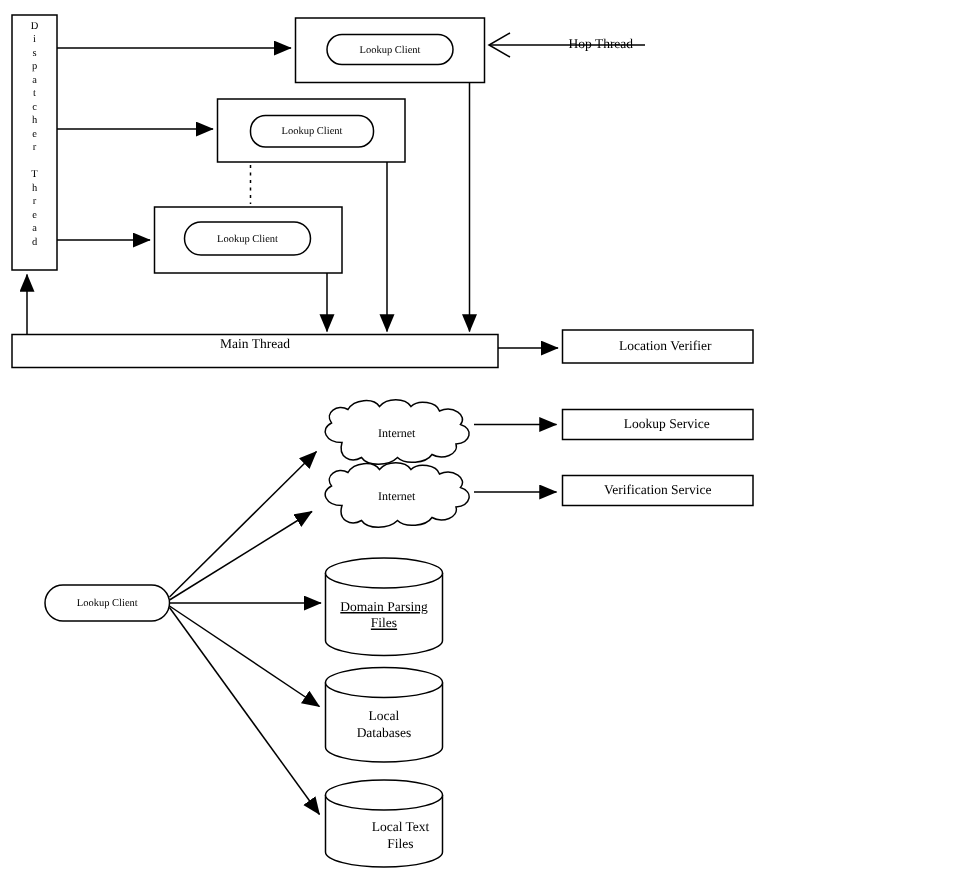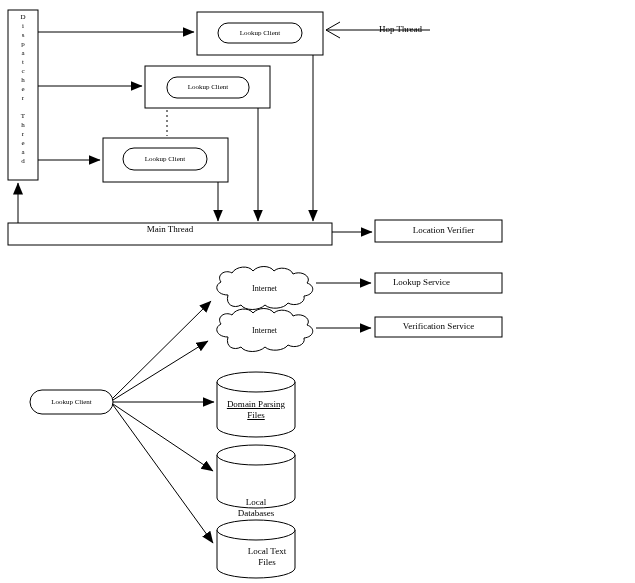--- a/index.html
+++ b/index.html
@@ -115,24 +115,24 @@
   <div class="lbl fs7" style="left:218px;top:23px;width:84px;height:20px;">Lookup Client</div>
   <div class="lbl fs7" style="left:167px;top:77px;width:82px;height:21px;">Lookup Client</div>
   <div class="lbl fs7" style="left:123px;top:148px;width:84px;height:22px;">Lookup Client</div>
 
   <div class="lbl fs9" style="left:8px;top:223px;width:324px;height:14px;">Main Thread</div>
   <div class="lbl fs9" style="left:375px;top:220px;width:137px;height:22px;">Location Verifier</div>
 
   <div class="lbl fs8" style="left:212px;top:270px;width:105px;height:38px;">Internet</div>
   <div class="lbl fs8" style="left:212px;top:312px;width:105px;height:38px;">Internet</div>
 
-  <div class="lbl fs9" style="left:358px;top:273px;width:127px;height:20px;">Lookup Service</div>
+  <div class="lbl fs9" style="left:381px;top:273px;width:127px;height:20px;">Lookup Service</div>
   <div class="lbl fs9" style="left:375px;top:317px;width:127px;height:20px;">Verification Service</div>
 
   <div class="lbl fs7" style="left:30px;top:390px;width:83px;height:24px;">Lookup Client</div>
 
   <div class="lbl fs9" style="left:217px;top:392px;width:78px;height:36px;text-decoration:underline;">Domain Parsing
 Files</div>
-  <div class="lbl fs9" style="left:217px;top:490px;width:78px;height:36px;">Local
+  <div class="lbl fs9" style="left:217px;top:465px;width:78px;height:36px;">Local
 Databases</div>
   <div class="lbl fs9" style="left:217px;top:540px;width:100px;height:34px;">Local Text
 Files</div>
 </div>
 
 </body></html>

